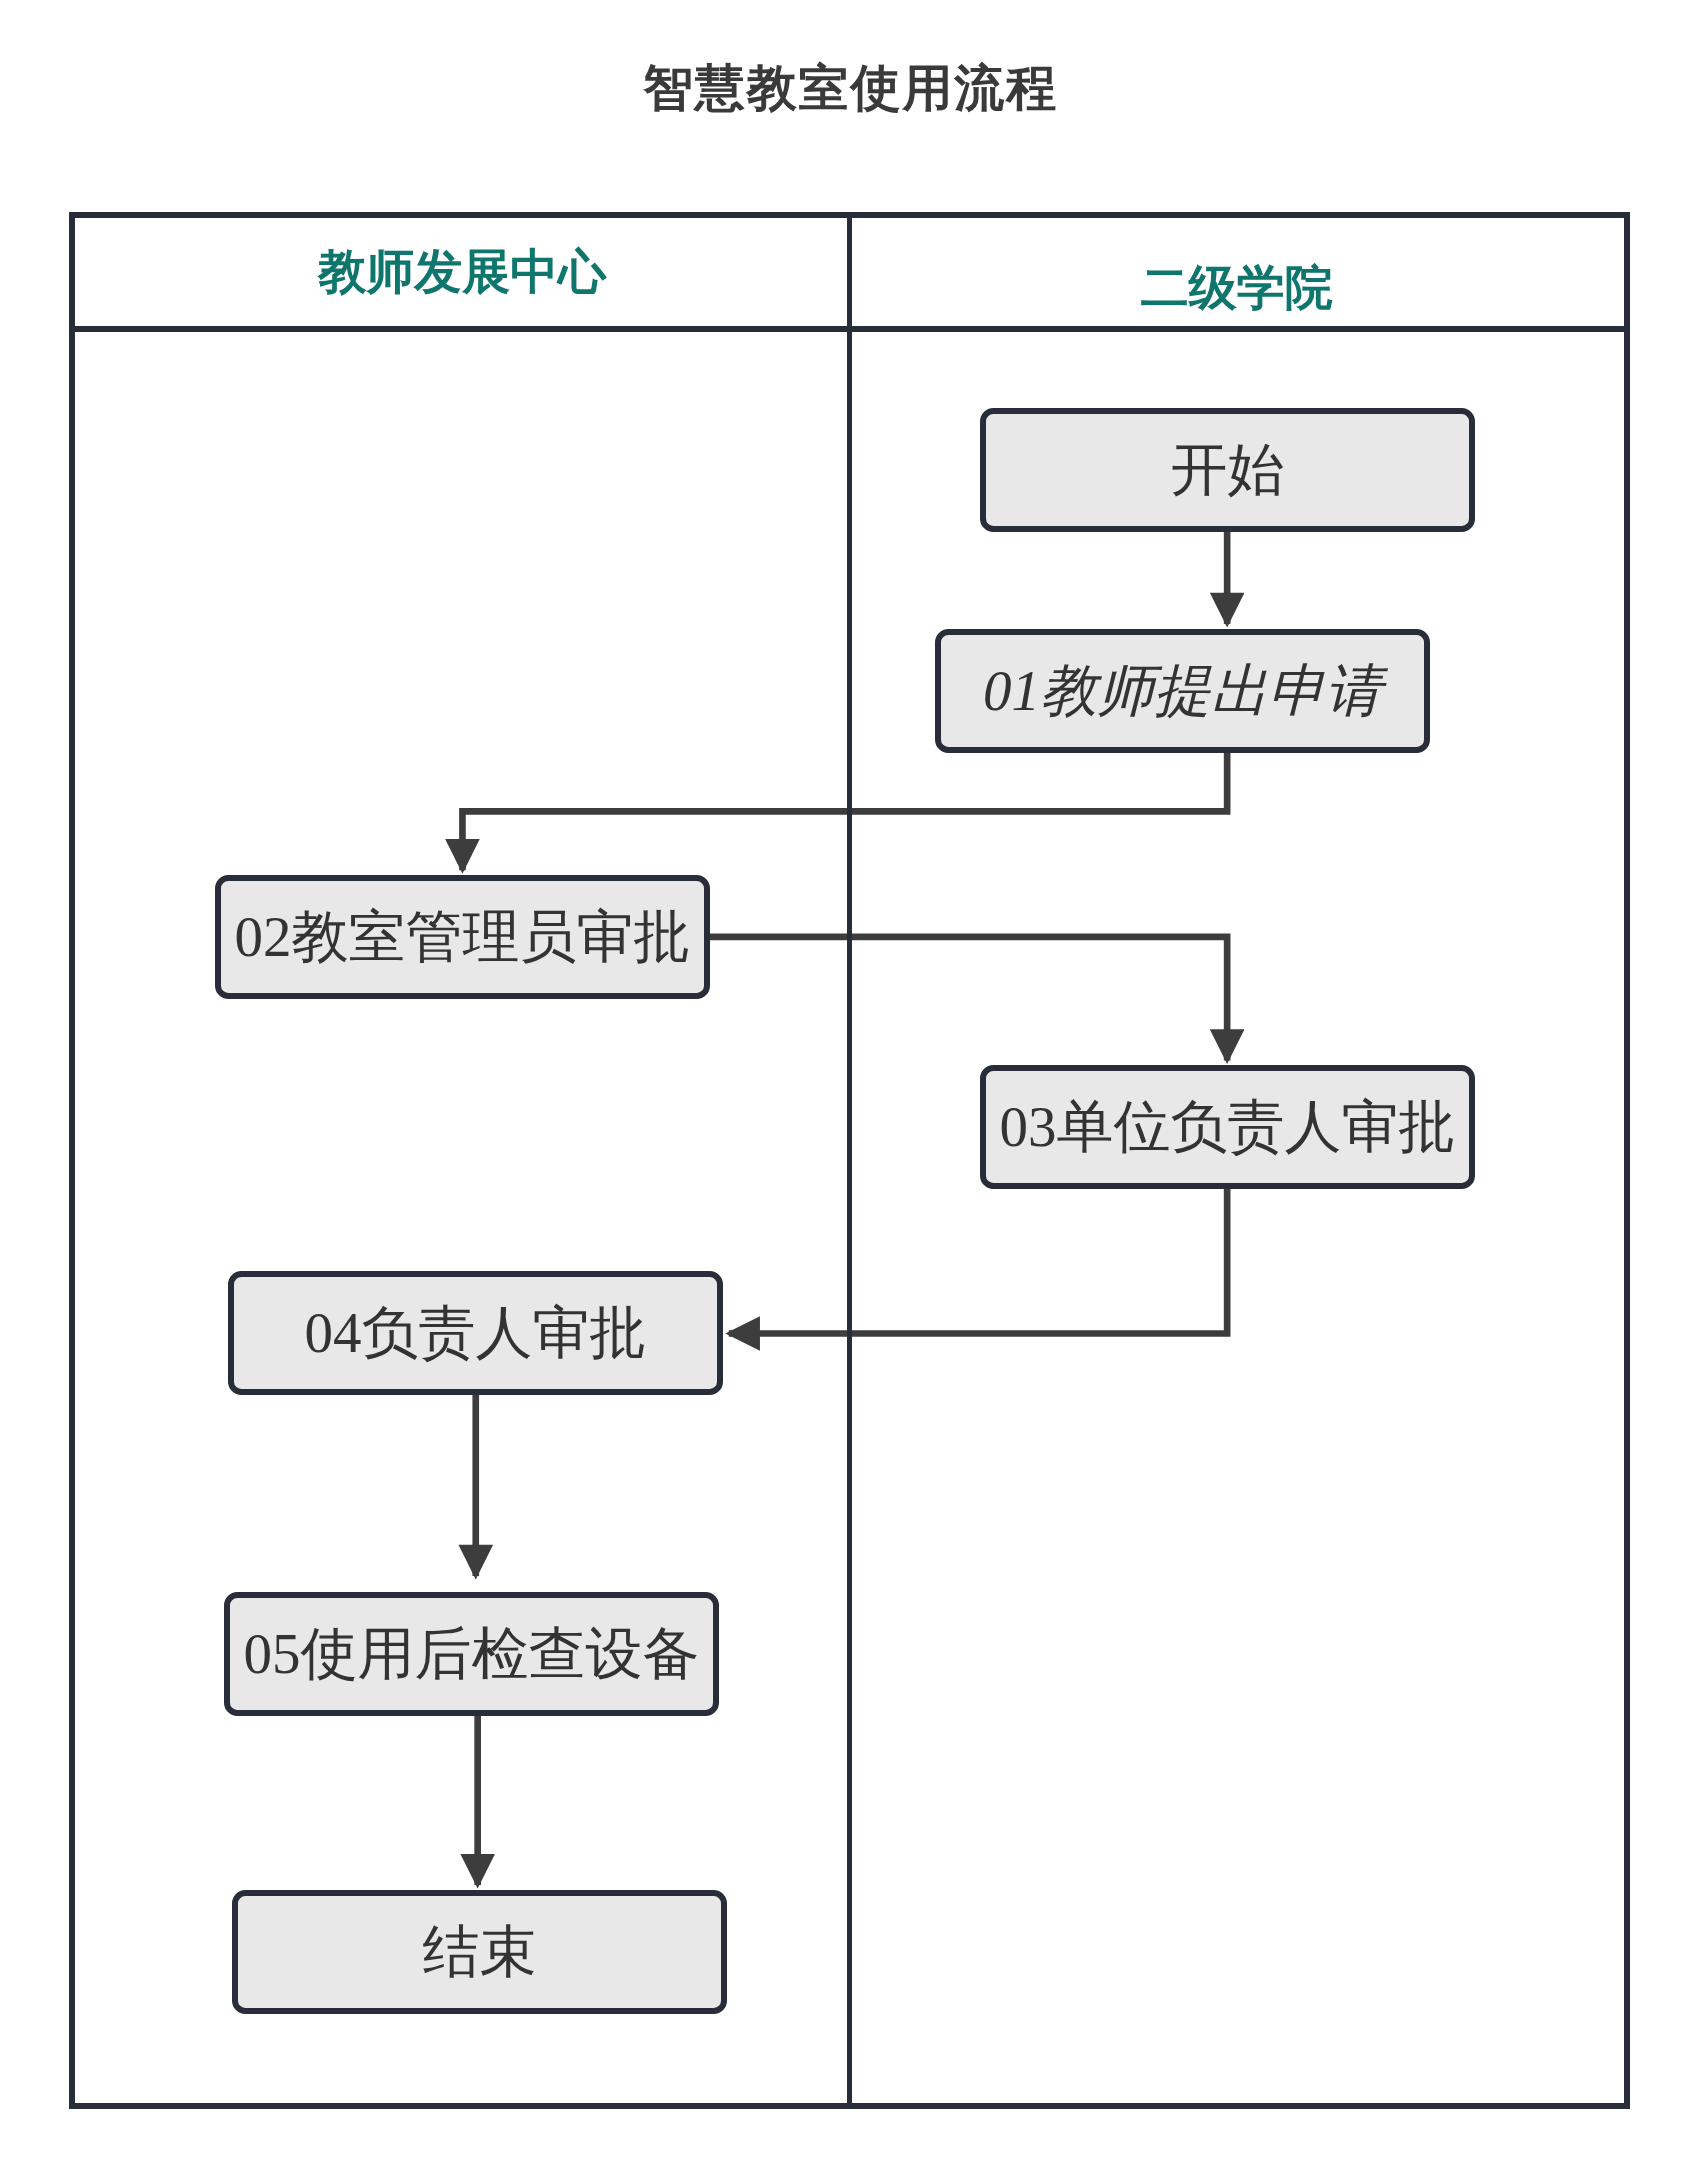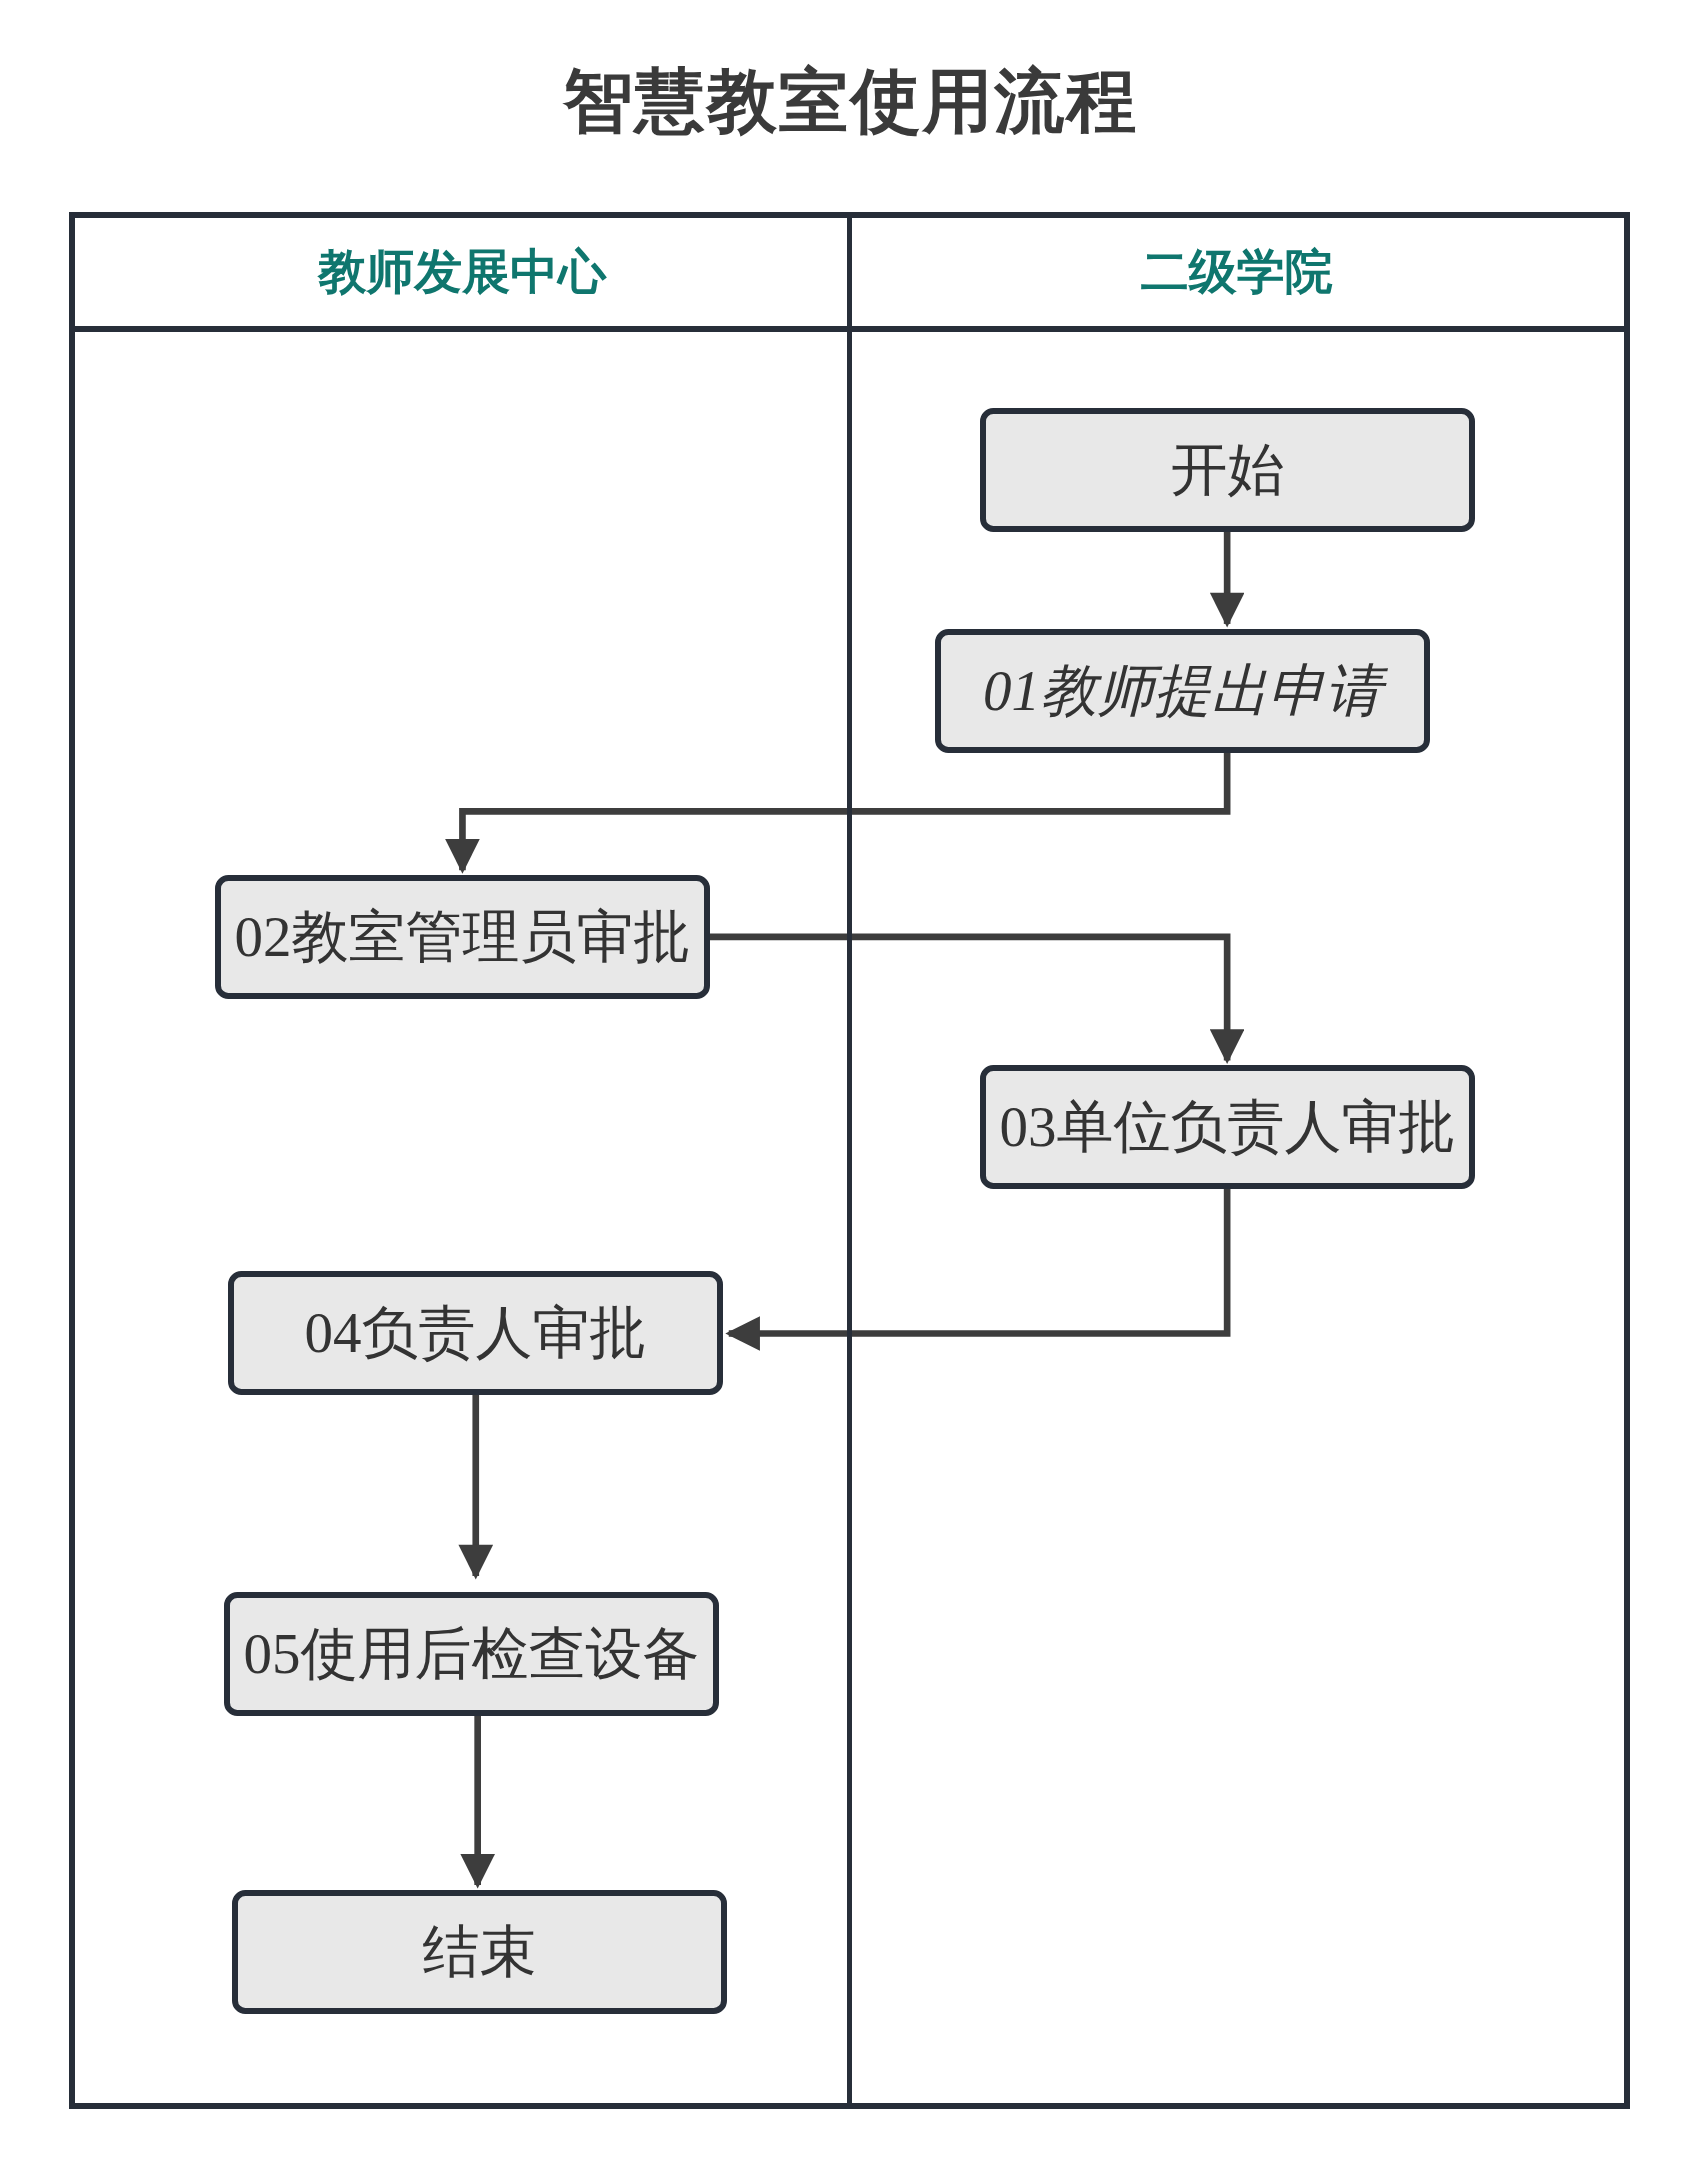--- a/index.html
+++ b/index.html
@@ -14,21 +14,21 @@
     background: #ffffff;
     overflow: hidden;
     font-family: "Liberation Sans", sans-serif;
   }
   .diagram-title {
     position: absolute;
     left: 0;
     top: 55px;
     width: 100%;
     text-align: center;
-    font-size: 70px;
+    font-size: 50px;
     font-weight: bold;
     letter-spacing: 1.9px;
     color: #3a3a3a;
     font-family: "Liberation Sans", "DejaVu Sans", sans-serif;
   }
   .frame {
     position: absolute;
     left: 69px;
     top: 212px;
     width: 1561px;
@@ -59,21 +59,21 @@
     width: 50%;
     display: flex;
     align-items: center;
     justify-content: center;
     font-size: 48px;
     font-weight: bold;
     color: #0f766e;
     font-family: "Liberation Sans", "DejaVu Sans", sans-serif;
   }
   .lane-header.left  { left: 0; }
-  .lane-header.right { right: 0; }
+  .lane-header.right { right: 0; margin-top: 16px; }
 
   .node {
     position: absolute;
     width: 495px;
     height: 124px;
     box-sizing: border-box;
     background: #e8e8e8;
     border: 6.7px solid #272e39;
     border-radius: 13.3px;
     display: flex;

